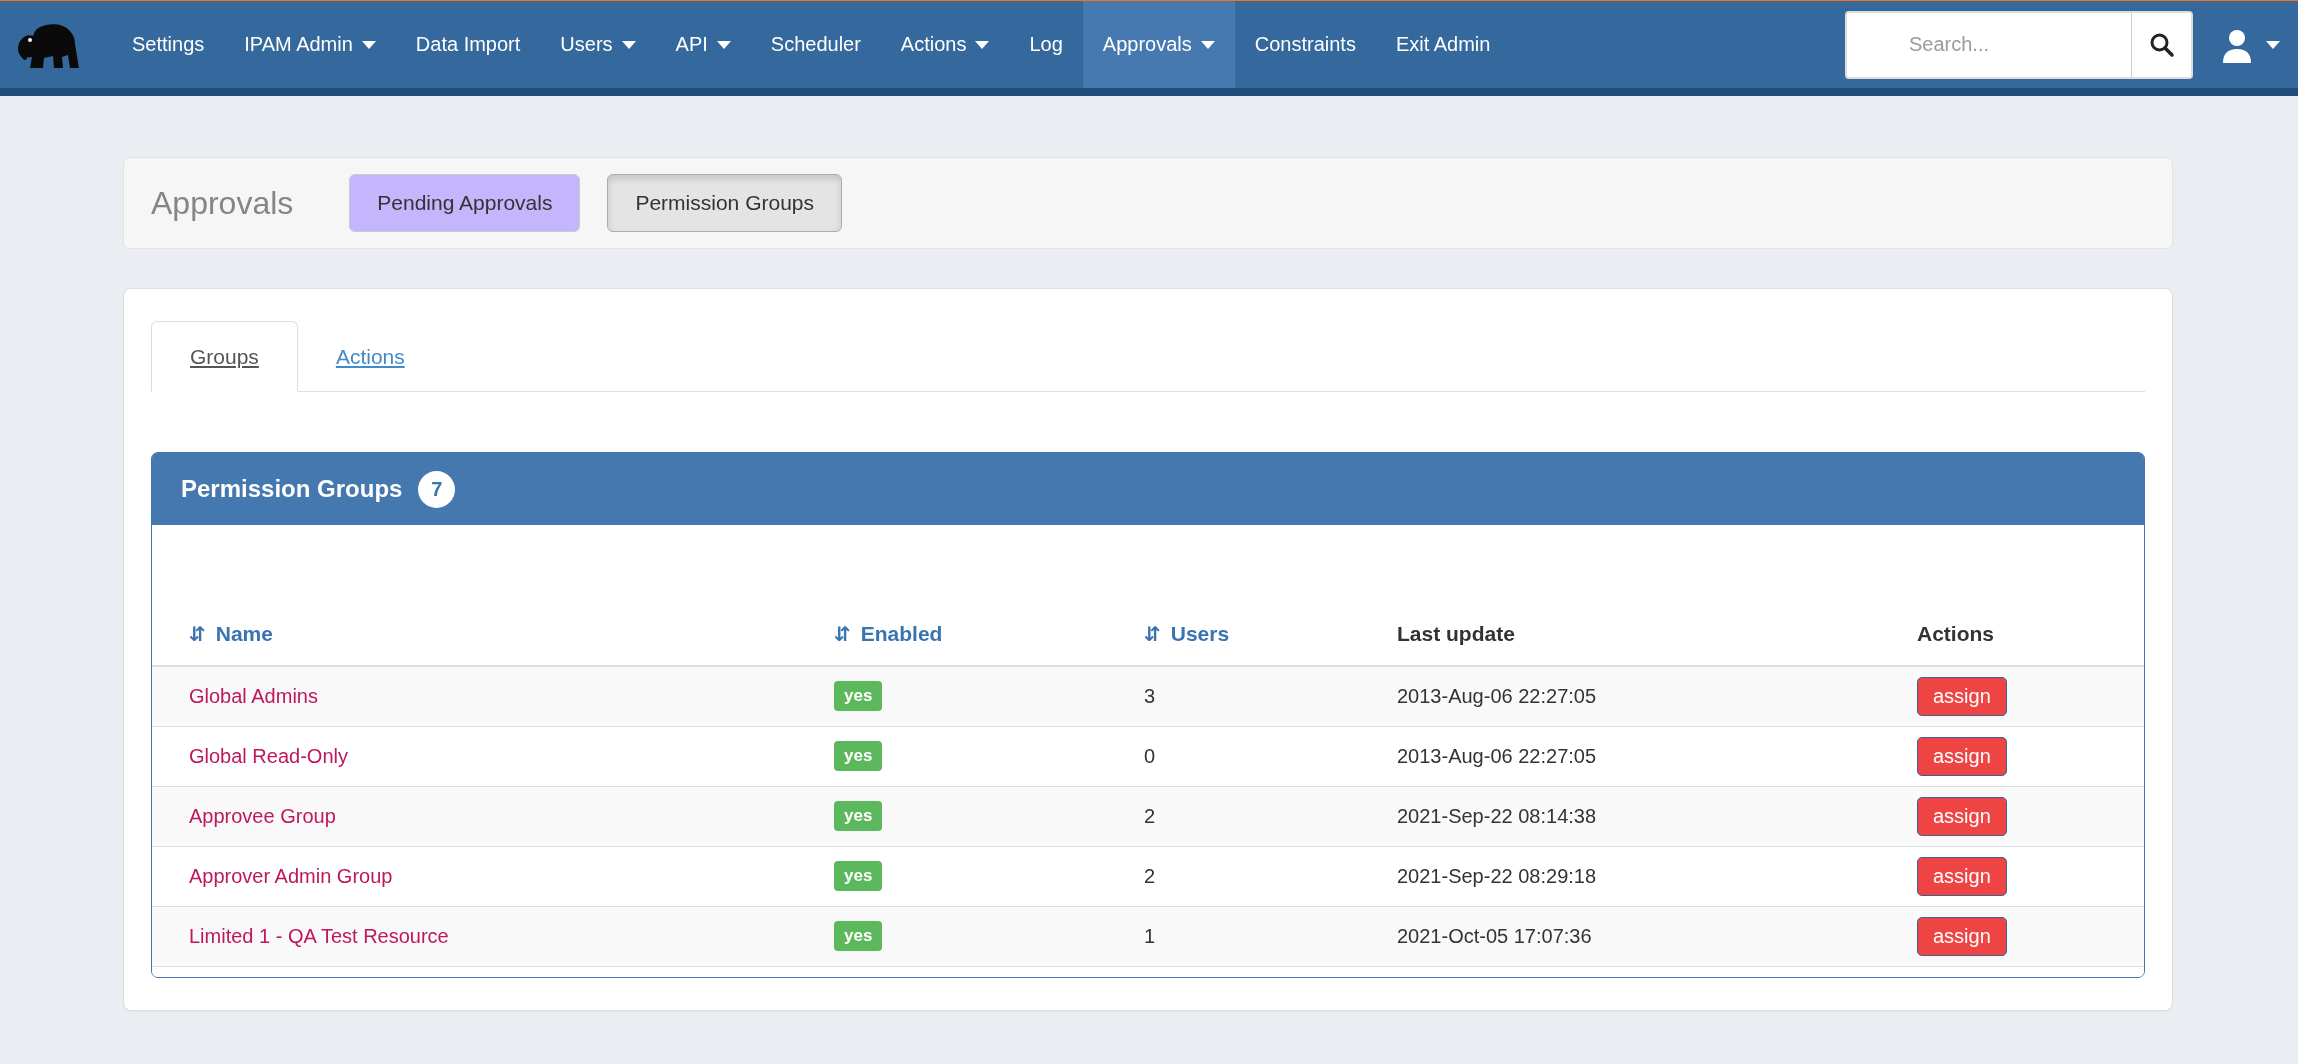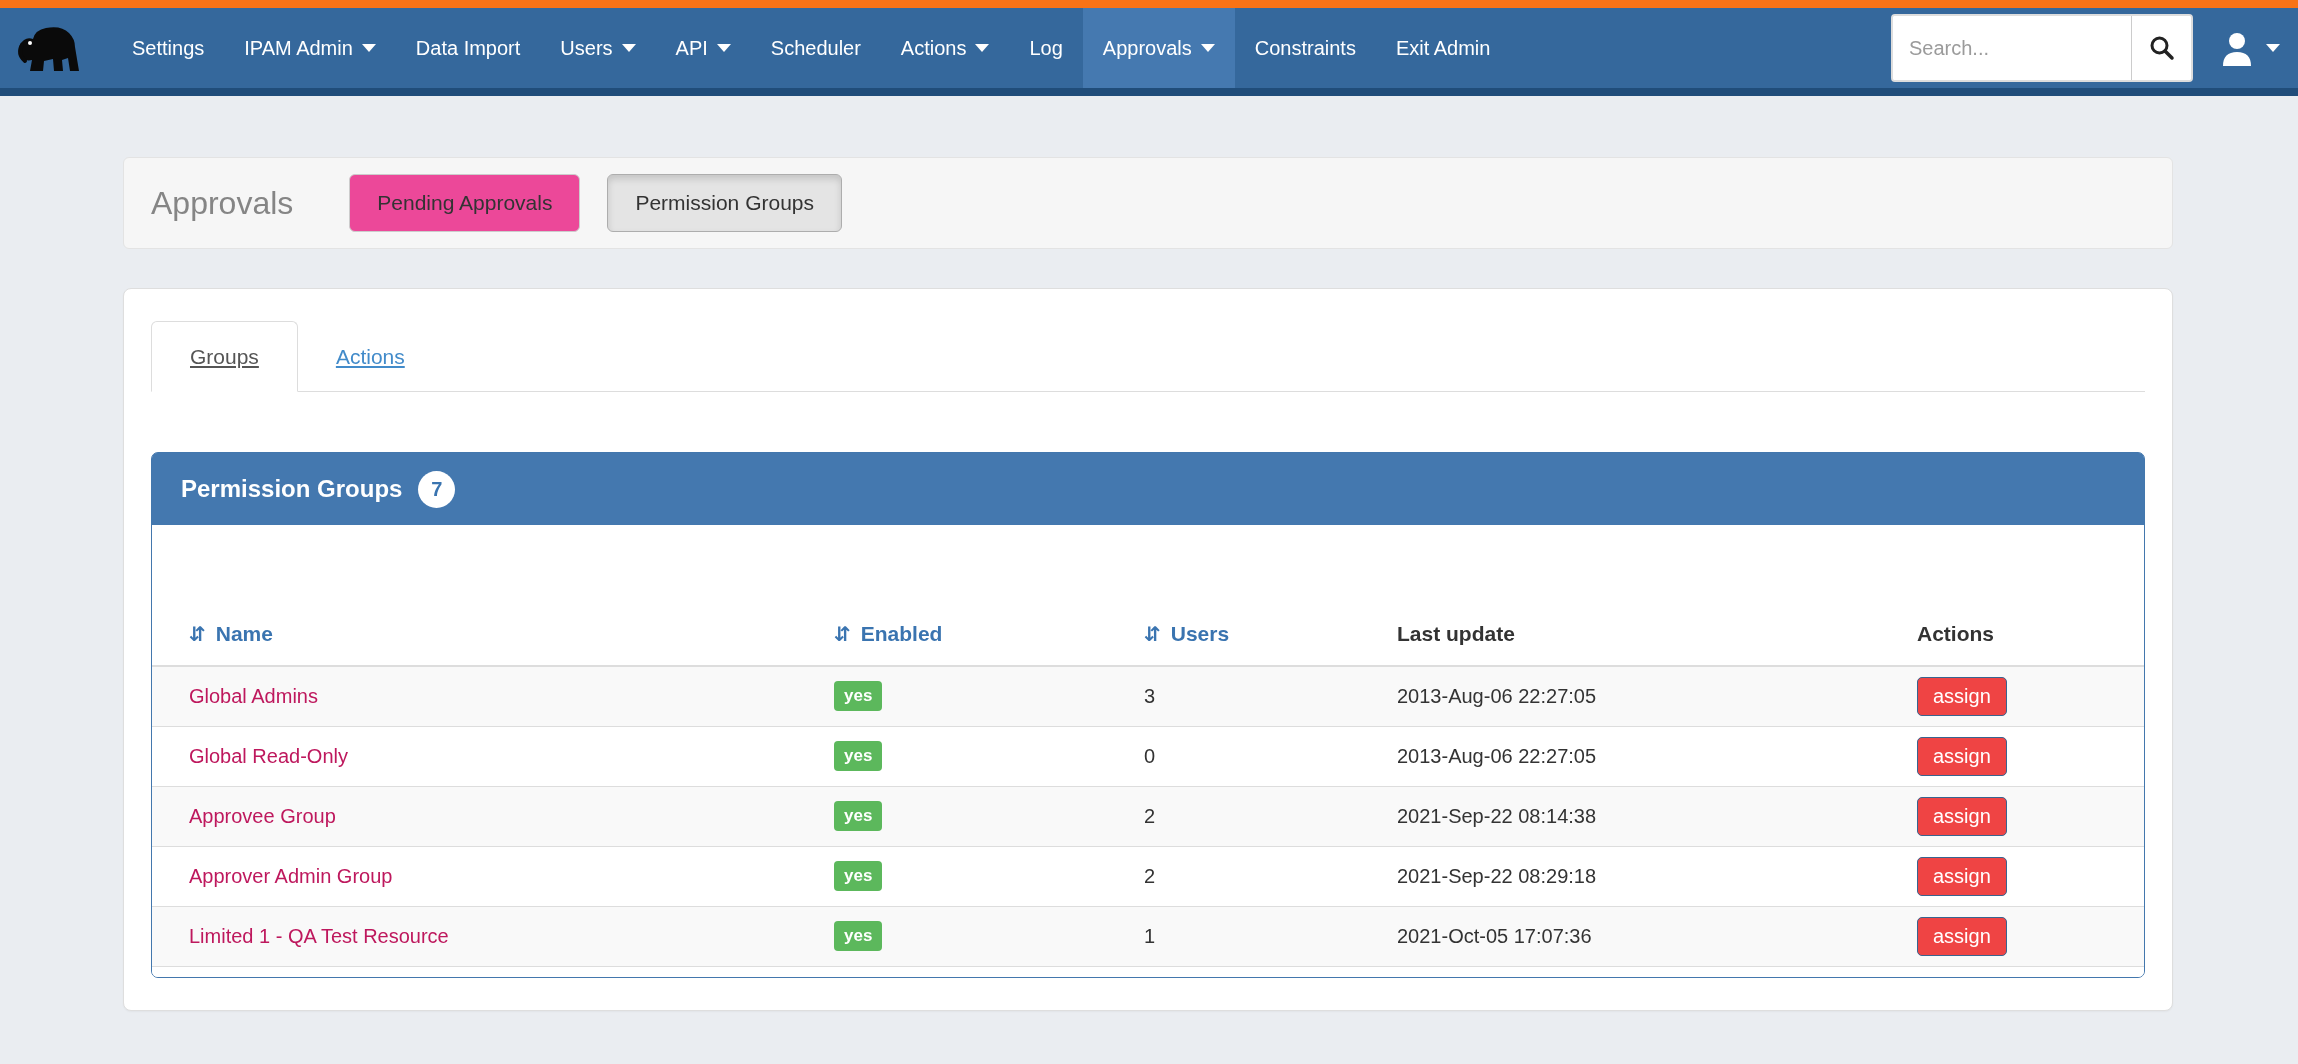--- a/index.html
+++ b/index.html
@@ -1,44 +1,44 @@
 <!DOCTYPE html>
 <html><head>
 <meta charset="utf-8">
 <style>
   * { margin:0; padding:0; box-sizing:border-box; }
   html,body { width:2298px; height:1064px; overflow:hidden; }
   body { background:#EAEDF1; font-family:"Liberation Sans","DejaVu Sans",sans-serif; }
 
   
-  .navbar { height:96px; background:#35689C; border-top:8px solid #f97316;
+  .navbar { height:96px; background:#35689C; border-top:1px solid #f97316;
             border-bottom:8px solid #204D7A; display:flex; align-items:stretch; }
   .logo-wrap { display:flex; align-items:center; padding:0 28px 0 14px; }
   .nav-items { display:flex; align-items:stretch; }
   .nav-item { display:flex; align-items:center; padding:0 20px; color:#fff;
               font-size:20px; cursor:pointer; white-space:nowrap; }
   .nav-item.active { background:#4579B0; }
   .caret { margin-left:9px; width:0; height:0; border-left:7px solid transparent;
            border-right:7px solid transparent; border-top:8px solid #fff; }
   .nav-right { margin-left:auto; display:flex; align-items:center; padding-right:18px; }
   .search-group { display:flex; height:68px; border:2px solid #DDDDDD; border-radius:4px;
-                  overflow:hidden; background:#fff; }
+                  overflow:hidden; background:#fff;padding-left:46px; }
   .search-input { border:none; outline:none; width:238px; padding:0 16px; font-size:20px; color:#333; }
   .search-input::placeholder { color:#9B9B9B; }
   .search-btn { width:60px; background:#fff; border:none; border-left:1px solid #CCC;
                 display:flex; align-items:center; justify-content:center; cursor:pointer; }
   .user-menu { display:flex; align-items:center; margin-left:24px; cursor:pointer; }
 
   
   .page-header { width:2050px; margin:61px 0 0 123px; height:92px; background:#F6F6F6;
                  border:1px solid #E3E3E3; border-radius:6px; display:flex;
                  align-items:center; padding:0 27px; }
   .page-title { font-size:32px; color:#858585; margin-right:56px; font-weight:normal; }
   .hbtn { height:58px; padding:0 27px; font-size:21px; border-radius:6px;
-          border:1px solid #CCCCCC; background:#ec4899; color:#333; margin-right:27px; cursor:pointer;
+          border:1px solid #CCCCCC; background:#c4b5fd; color:#333; margin-right:27px; cursor:pointer;
           font-family:inherit; }
   .hbtn.active { background:#E4E4E4; border-color:#ADADAD;
                  box-shadow:inset 0 4px 7px rgba(0,0,0,0.14); }
 
   
   .main-panel { width:2050px; margin:39px 0 0 123px; background:#fff;
                 border:1px solid #DEDEDE; border-radius:8px; padding:32px 27px;
                 box-shadow:0 1px 2px rgba(0,0,0,0.04); }
 
   .tabs { display:flex; border-bottom:1px solid #DDD; }

